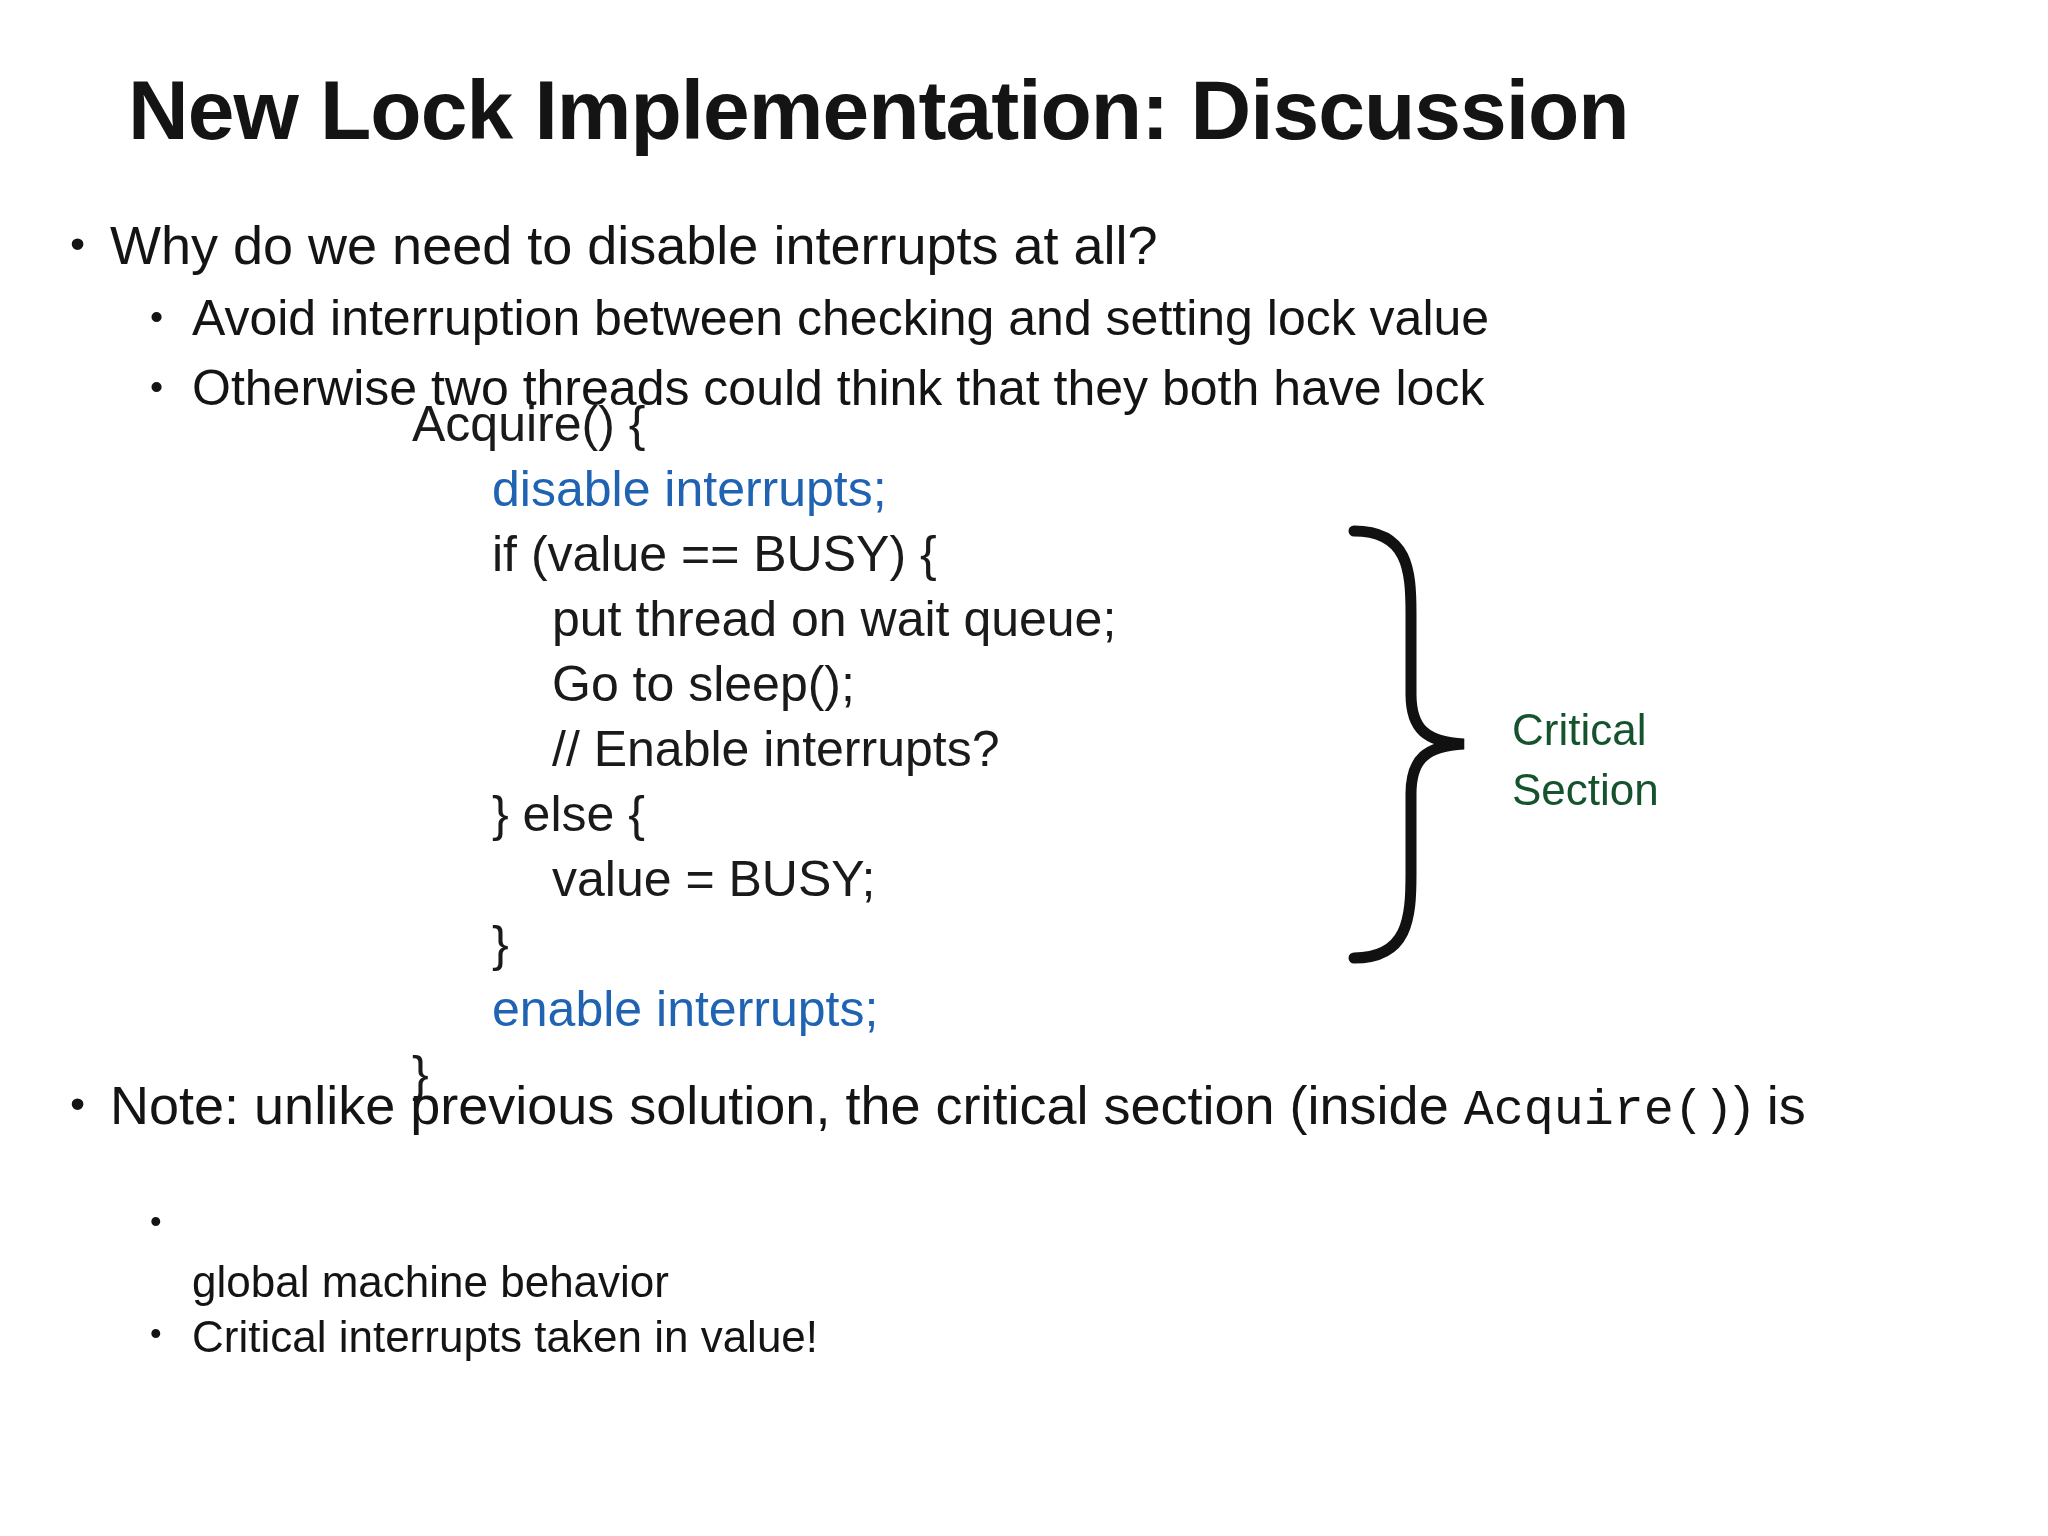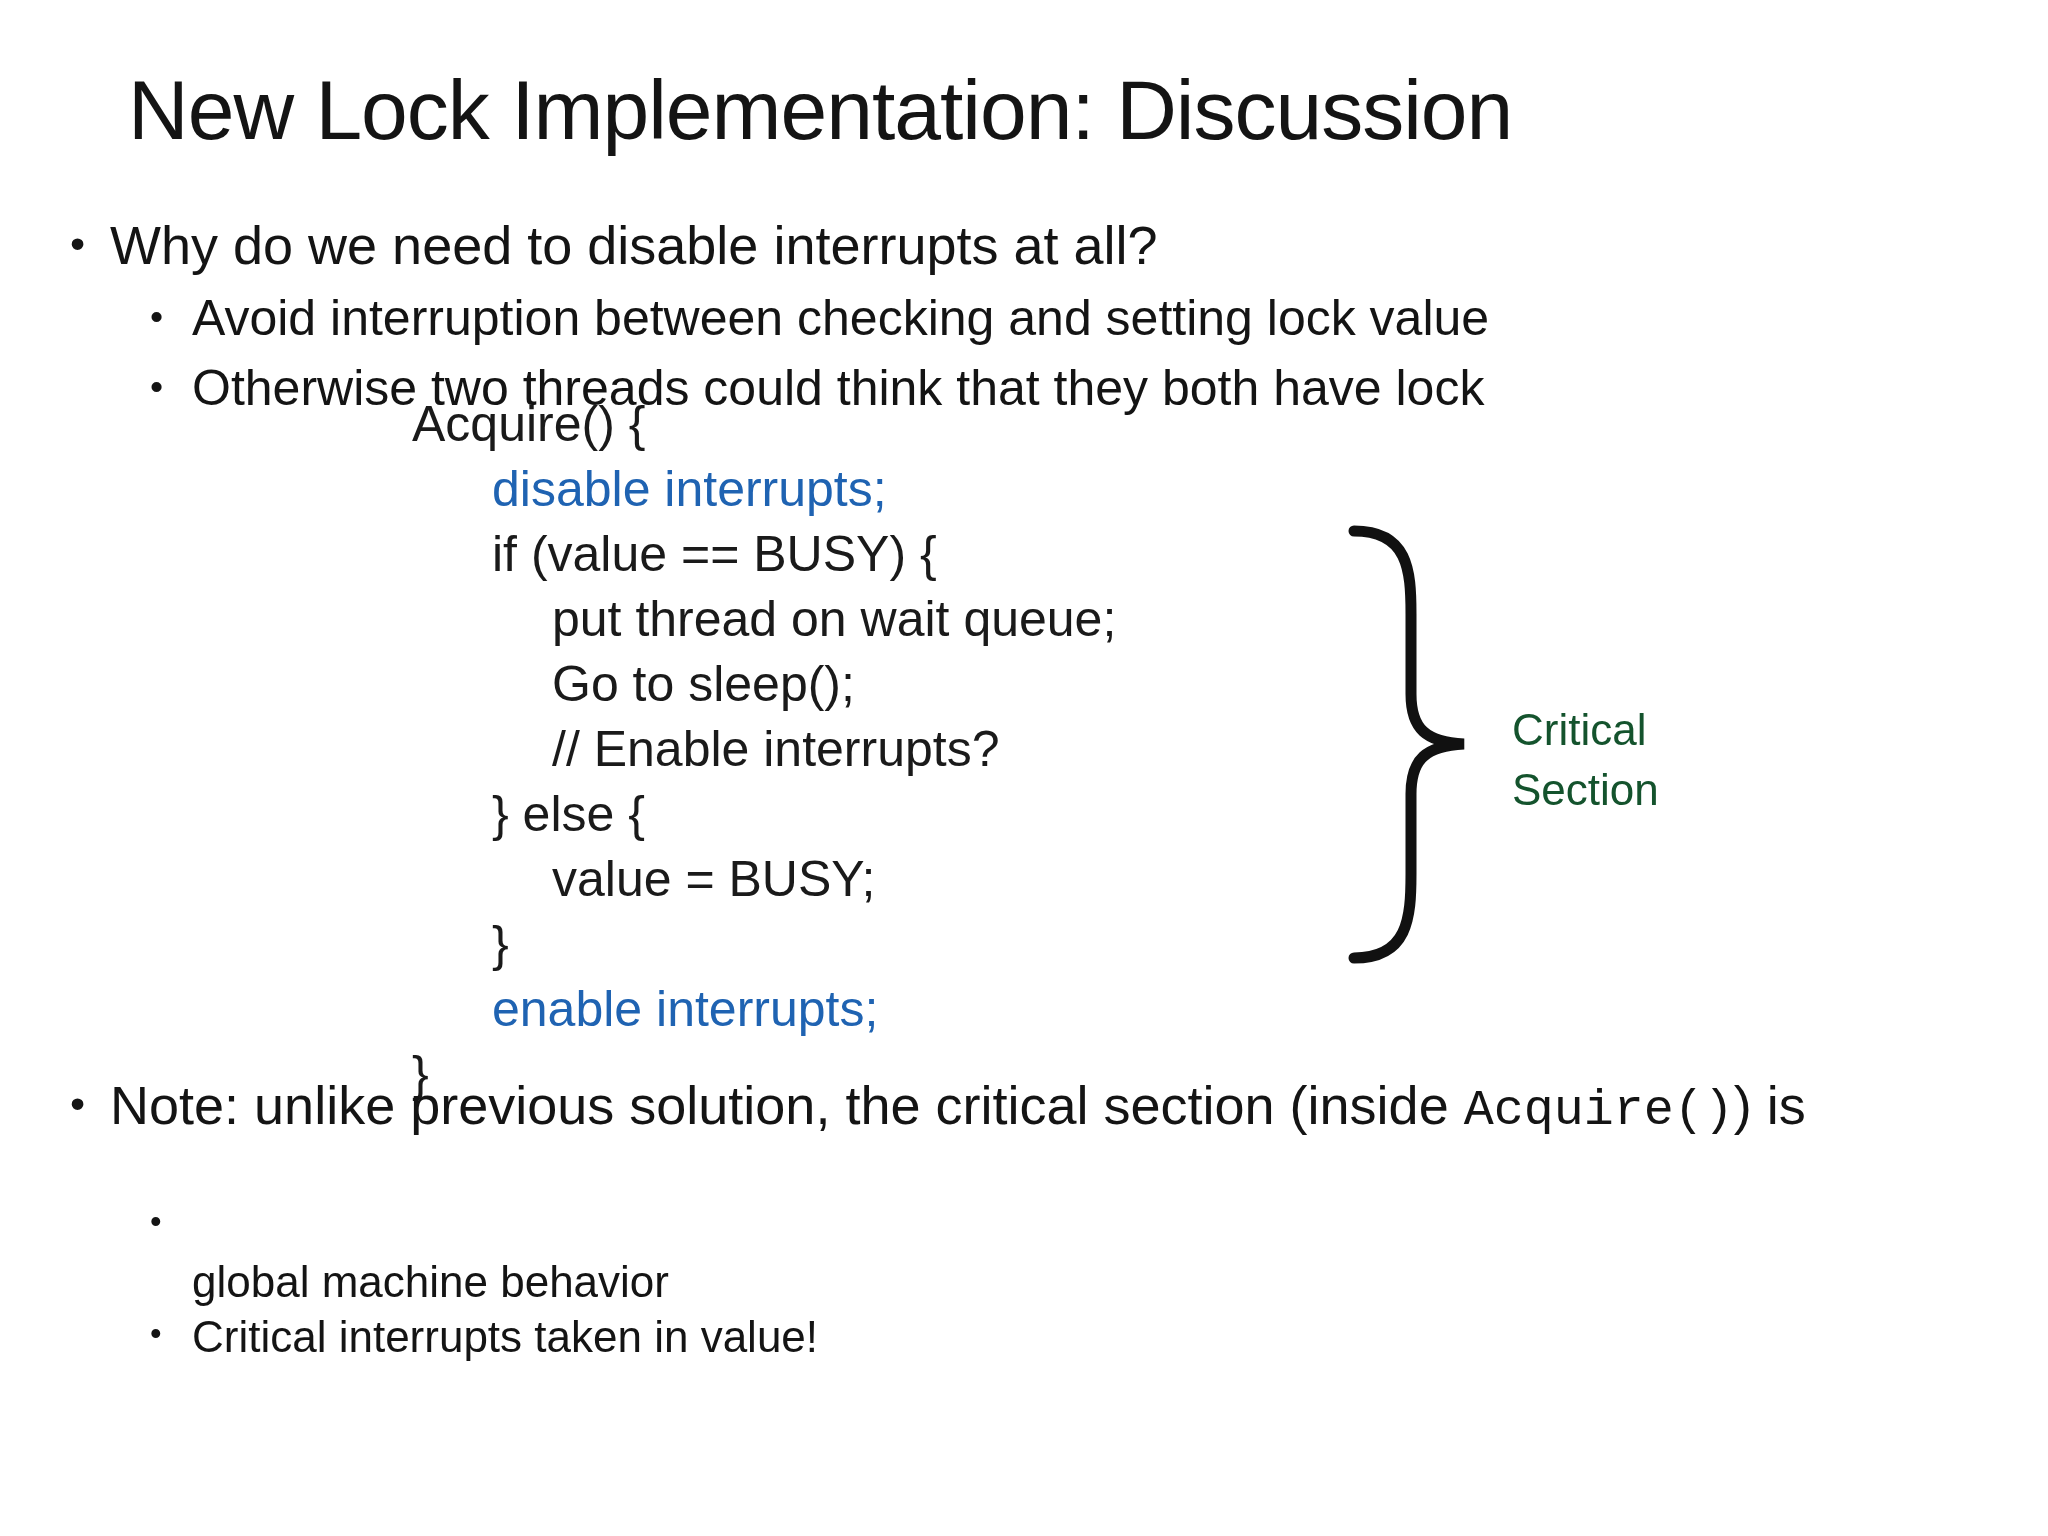--- a/index.html
+++ b/index.html
@@ -6,21 +6,21 @@
   .slide {
     position:relative;
     width:2048px; height:1536px;
     background:#ffffff;
     overflow:hidden;
     font-family:"Liberation Sans", sans-serif;
     color:#141414;
   }
   .title {
     position:absolute; left:128px; top:60px;
-    font-size:84px; font-weight:400; letter-spacing:-1px;
+    font-size:84px; font-weight:700; letter-spacing:-1px;
     line-height:1.2; margin:0; white-space:nowrap;
   }
   .bullet {
     position:absolute; display:flex; align-items:flex-start;
     white-space:nowrap;
   }
   .bullet .dot { flex:0 0 auto; }
   .l1 { left:70px;  font-size:54px; line-height:1.25; }
   .l1 .dot { width:40px; font-size:0.8em; padding-top:4px; }
   .l2 { left:150px; font-size:50px; line-height:1.3; }

